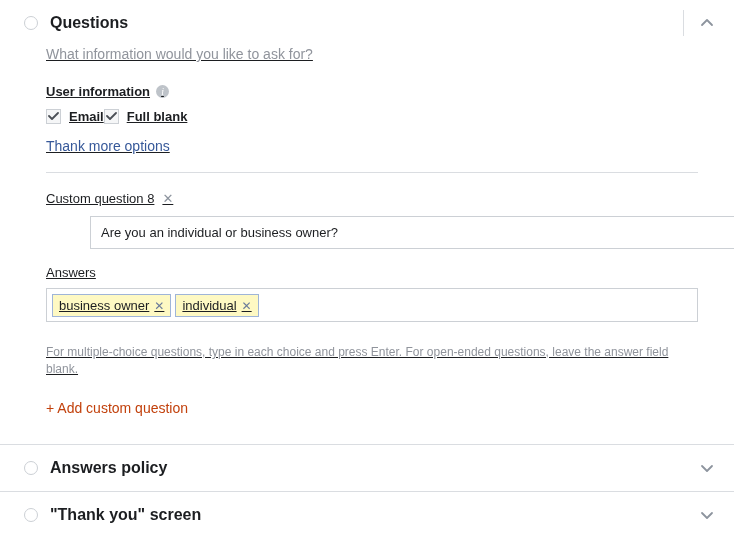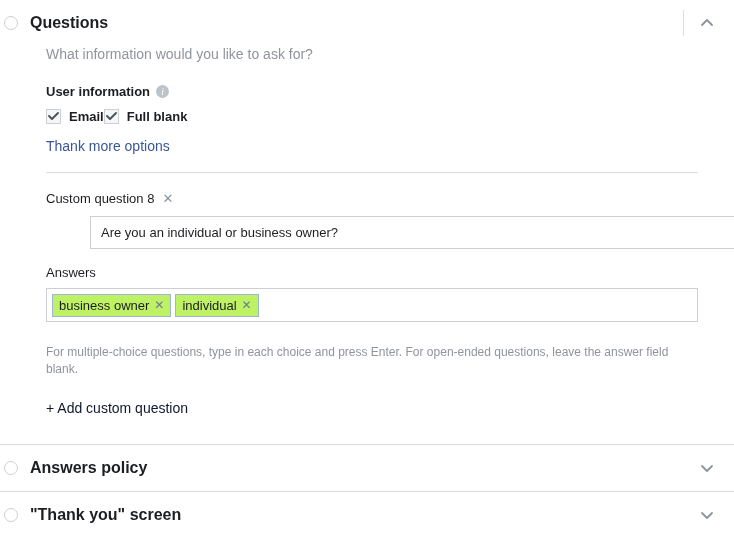--- a/index.html
+++ b/index.html
@@ -14,21 +14,21 @@
       background: #fff;
       width: 734px;
     }
     .section {
       border-bottom: 1px solid #dadde1;
       background: #fff;
     }
     .section-header {
       display: flex;
       align-items: center;
-      padding: 14px 4px;
+      padding: 14px 24px;
       cursor: pointer;
       position: relative;
     }
     .radio-circle {
       width: 14px;
       height: 14px;
       border: 1.5px solid #ccd0d5;
       border-radius: 50%;
       margin-right: 12px;
       flex-shrink: 0;
@@ -49,20 +49,21 @@
     }
     .vdivider {
       position: absolute;
       right: 50px;
       width: 1px;
       height: 26px;
       background: #dadde1;
     }
     .section-body {
       padding: 0 36px 0 46px;
+      text-decoration: underline;
     }
     .subtitle {
       color: #90949c;
       font-size: 14px;
       margin-bottom: 22px;
     }
     .label-row {
       display: flex;
       align-items: center;
       gap: 6px;
@@ -155,42 +156,42 @@
       width: 100%;
       border: 1px solid #ccd0d5;
       padding: 4px 5px;
       min-height: 34px;
       display: flex;
       flex-wrap: wrap;
       gap: 4px;
       align-items: center;
     }
     .tag {
-      background: #bef264;
+      background: #fef9c3;
       border: 1px solid #9fb5d8;
       padding: 3px 6px;
       font-size: 13px;
       color: #1c1e21;
       display: inline-flex;
-      align-items: center;
+      align-items: flex-end;
       gap: 5px;
     }
     .tag-x {
       color: #6a7a99;
       cursor: pointer;
       font-size: 12px;
     }
     .hint-text {
       font-size: 12px;
       color: #90949c;
       margin-top: 22px;
       line-height: 1.4;
     }
     .add-link {
-      color: #0f172a;
+      color: #c2410c;
       font-size: 14px;
       cursor: pointer;
       margin-top: 22px;
       margin-bottom: 28px;
       display: inline-block;
     }
   </style>
 </head>
 <body>
 

